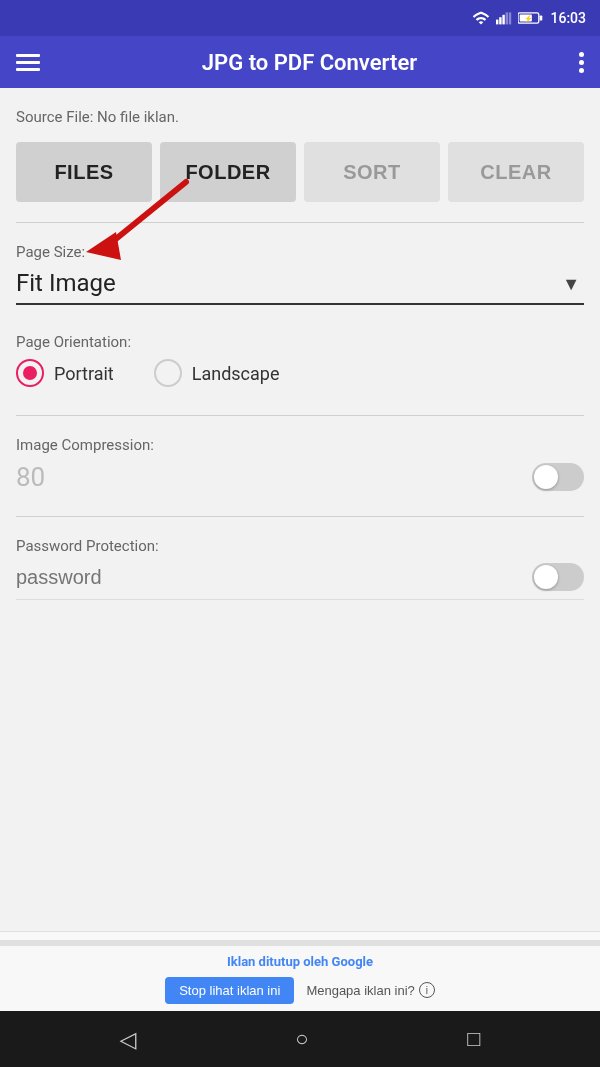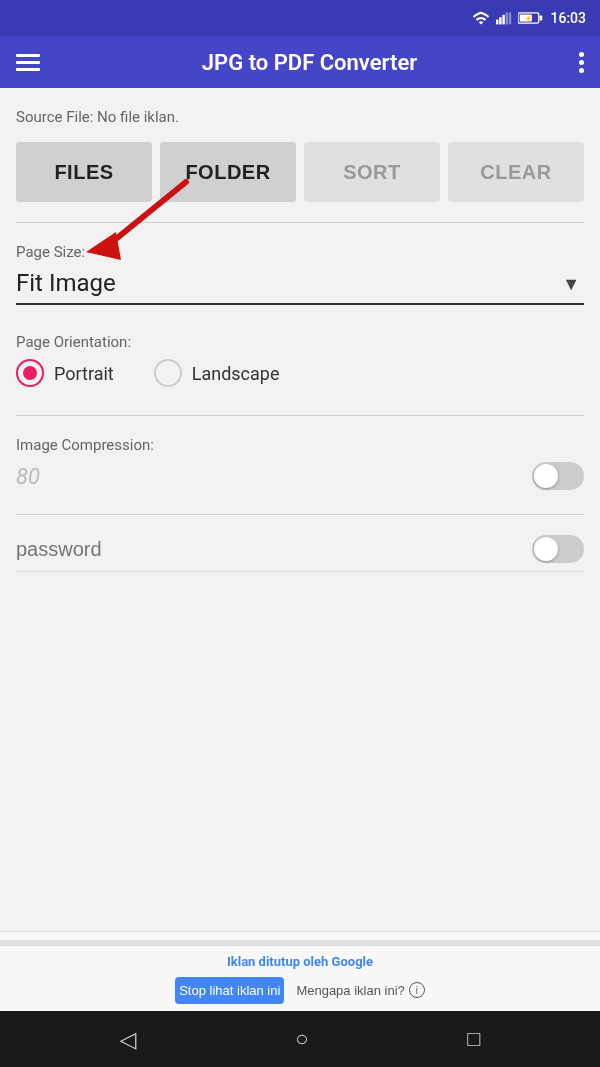--- a/index.html
+++ b/index.html
@@ -214,23 +214,22 @@
     }
 
     
     .toggle-row {
       display: flex;
       align-items: center;
       justify-content: space-between;
       margin-bottom: 24px;
     }
     .compression-value {
-      font-size: 22px;
+      font-size: 26px;
       color: #bbb;
-      font-style: italic;
     }
     .toggle-switch {
       width: 52px;
       height: 28px;
       background: #ccc;
       border-radius: 14px;
       position: relative;
       cursor: pointer;
     }
     .toggle-knob {
@@ -283,21 +282,21 @@
     .ad-buttons-row {
       display: flex;
       gap: 12px;
       align-items: center;
     }
     .stop-ad-btn {
       background: #4285f4;
       color: white;
       border: none;
       border-radius: 4px;
-      padding: 6px 4px;
+      padding: 6px 14px;
       font-size: 13px;
       cursor: pointer;
     }
     .why-ad-btn {
       background: none;
       border: none;
       font-size: 13px;
       color: #555;
       cursor: pointer;
       display: flex;
@@ -420,20 +419,21 @@
   <div class="section-label">Image Compression:</div>
   <div class="toggle-row">
     <span class="compression-value">80</span>
     <div class="toggle-switch">
       <div class="toggle-knob"></div>
     </div>
   </div>
 
   <div class="divider"></div>
 
+  <div class="section-label">Password Protection:</div>
   <div class="password-input-wrapper">
     <input type="password" style="border: none; background: transparent; font-size: 20px; color: rgb(187, 187, 187); outline: none; flex: 1 1 0%;" placeholder="password">
     <div class="toggle-switch">
       <div class="toggle-knob"></div>
     </div>
   </div>
 
 </div>
 
 <div class="ad-banner">

